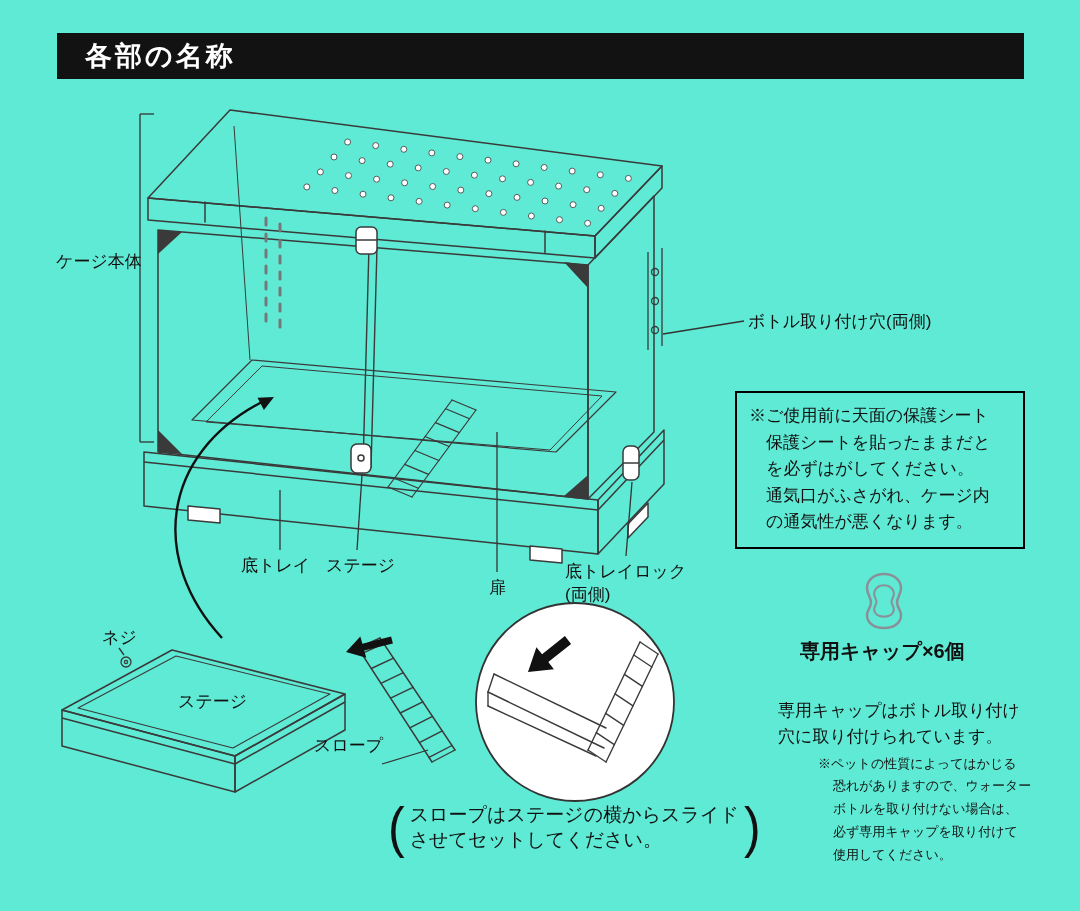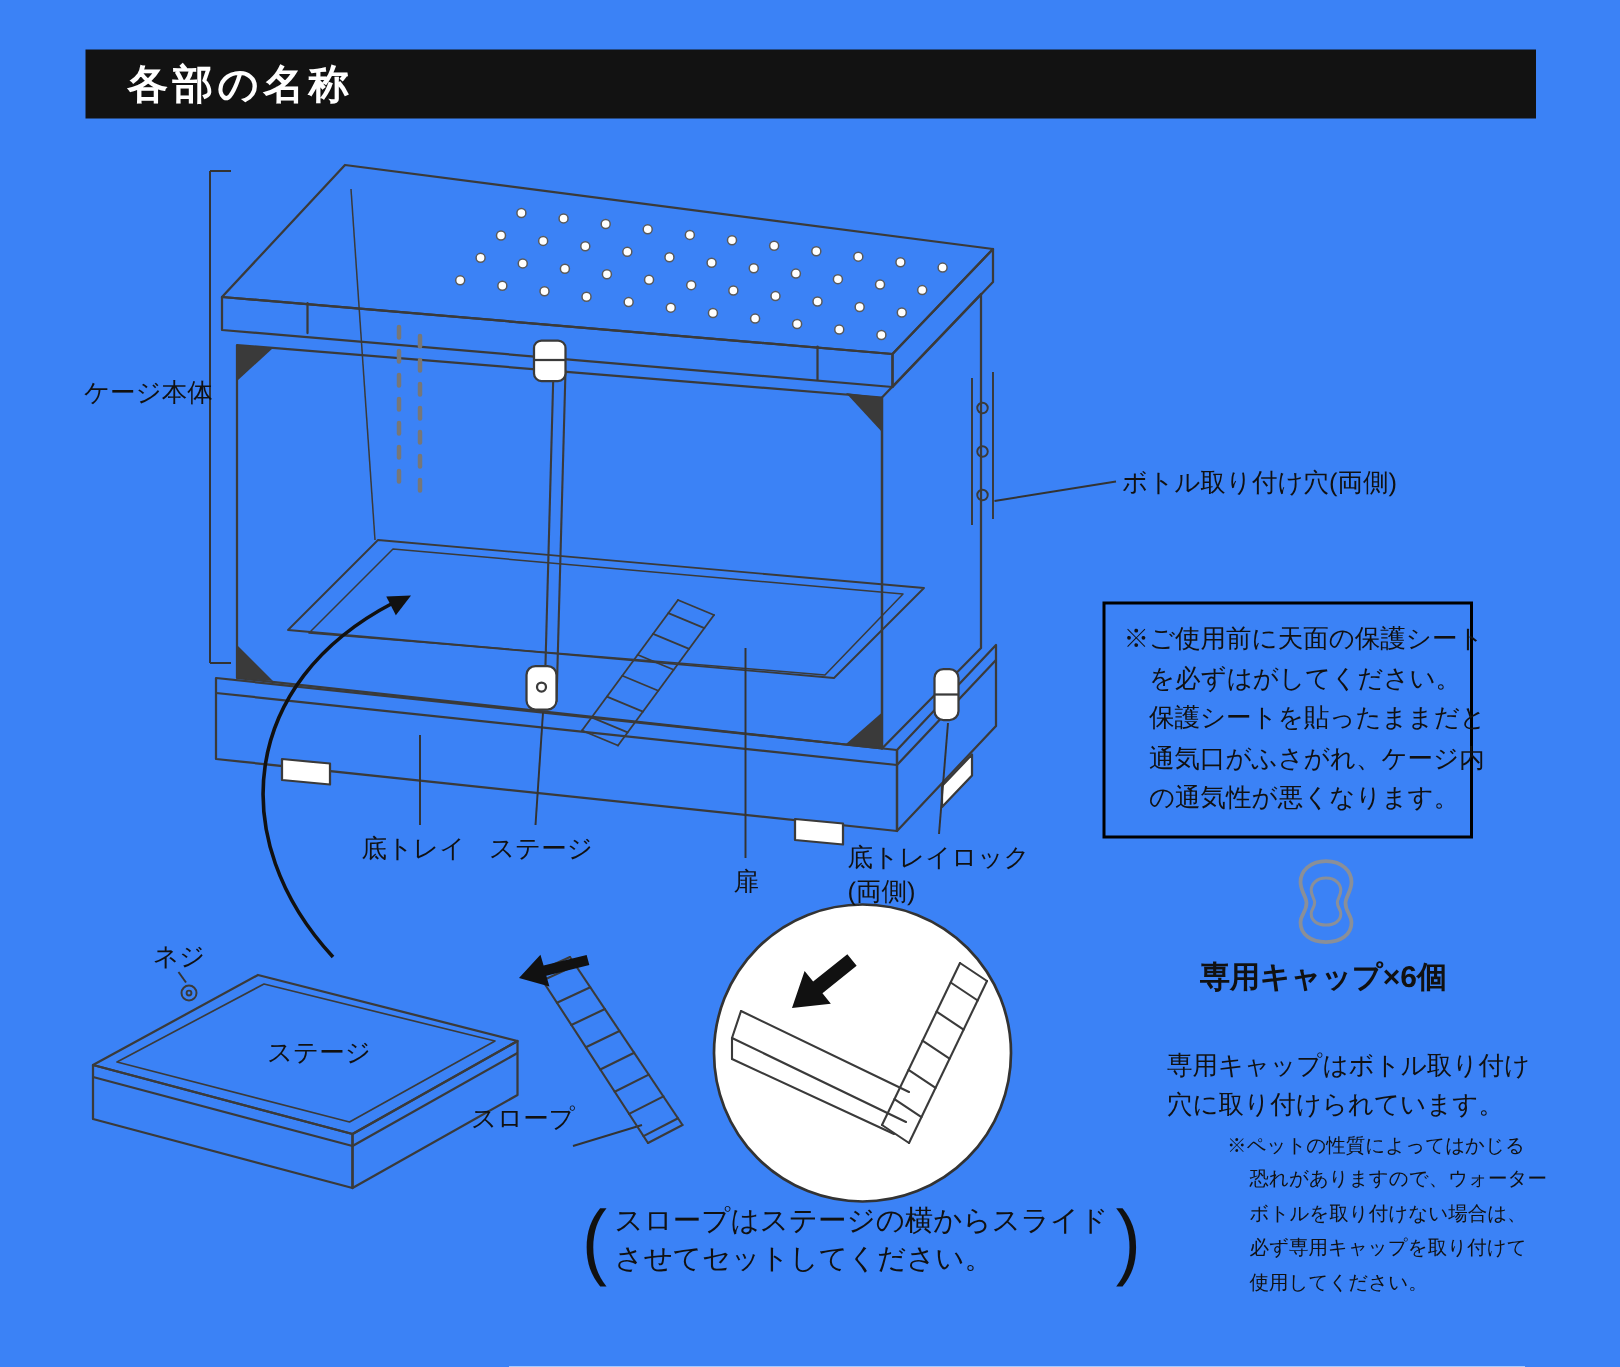--- a/index.html
+++ b/index.html
@@ -1,31 +1,31 @@
 <!DOCTYPE html>
 <html><head>
 <meta charset="utf-8">
 <style>
   * { margin:0; padding:0; box-sizing:border-box; }
   html,body { background:#fff; }
   body {
     width:1080px; height:911px; position:relative;
     font-family:"Liberation Sans", sans-serif; color:#111;
   }
-  .page { position:absolute; left:0; top:0; width:1080px; height:911px; background:#3b82f6; overflow:hidden; }
+  .page { position:absolute; left:0; top:0; width:1080px; height:911px; background:#5eead4; overflow:hidden; }
   .title-bar {
     position:absolute; left:57px; top:33px; width:967px; height:46px;
     background:#121212; color:#fff; font-size:27px; font-weight:bold;
     line-height:46px; padding-left:28px; letter-spacing:3px;
   }
   svg.art { position:absolute; left:0; top:0; }
   .lbl { position:absolute; font-size:17px; color:#111; white-space:nowrap; line-height:20px; }
   .lbl-block { position:absolute; font-size:17px; color:#111; text-align:left; line-height:23px; }
   .note-box {
-    position:absolute; left:735px; top:401px; width:247px; height:158px;
+    position:absolute; left:735px; top:391px; width:290px; height:158px;
     border:2px solid #000; padding:10px 12px; font-size:17px; line-height:26.5px;
   }
   .ln { white-space:nowrap; }
   .indent { padding-left:17px; }
   .cap-title { position:absolute; left:800px; top:638px; font-size:20px; font-weight:bold; white-space:nowrap; }
   .cap-desc { position:absolute; left:778px; top:698px; font-size:17px; line-height:26px; }
   .cap-warn { position:absolute; left:818px; top:752px; font-size:13px; line-height:23px; }
   .cap-warn .indent { padding-left:15px;font-family:Liberation Mono, monospace; }
   .slope-note { position:absolute; left:388px; top:802px; display:flex; align-items:center; gap:5px; }
   .slope-note .paren { font-size:50px; font-weight:200; color:#111; transform:scaleY(1.12); line-height:50px; }
@@ -264,22 +264,22 @@
     <span class="paren">(</span>
     <span class="txt">
       <div class="ln">スロープはステージの横からスライド</div>
       <div class="ln">させてセットしてください。</div>
     </span>
     <span class="paren">)</span>
   </div>
 
   <div class="note-box">
     <div class="ln">※ご使用前に天面の保護シート</div>
+    <div class="ln indent">保護シートを貼ったままだと</div>
     <div class="ln indent">を必ずはがしてください。</div>
-    <div class="ln indent">保護シートを貼ったままだと</div>
     <div class="ln indent">通気口がふさがれ、ケージ内</div>
     <div class="ln indent">の通気性が悪くなります。</div>
   </div>
 
   <div class="cap-title">専用キャップ×6個</div>
   <div class="cap-desc">
     <div class="ln">専用キャップはボトル取り付け</div>
     <div class="ln">穴に取り付けられています。</div>
   </div>
   <div class="cap-warn">

